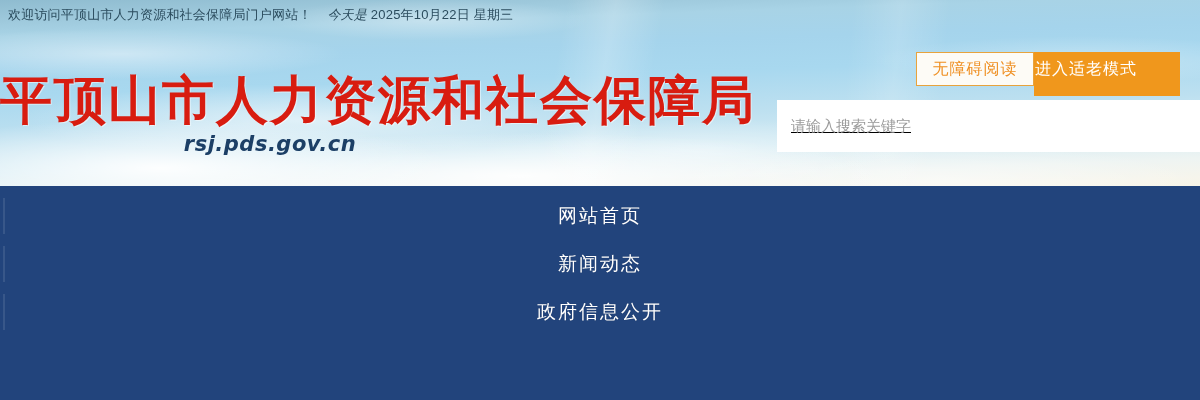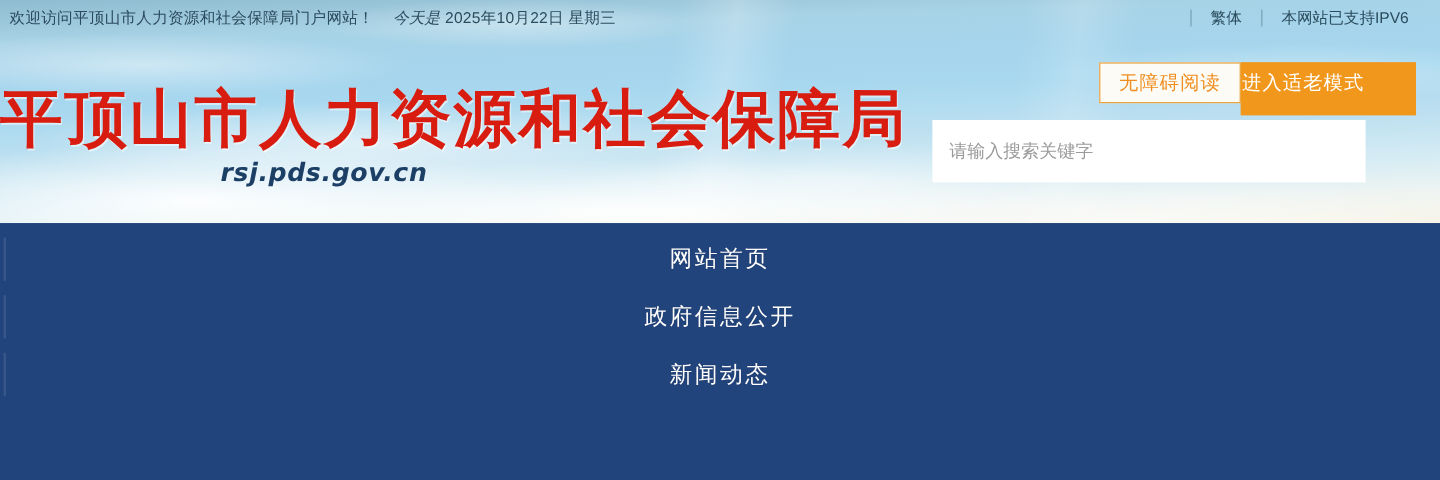--- a/index.html
+++ b/index.html
@@ -148,25 +148,26 @@
     text-align: left;
     letter-spacing: 1px;
     cursor: pointer;
     font-family: "DejaVu Sans", "Liberation Sans", sans-serif;
   }
 
   
   .searchbox {
     position: absolute;
     left: 777px; top: 100px;
-    width: 361px;
+    width: 423px;
     height: 52px;
     background: #ffffff;
     display: flex;
     align-items: center;
+    text-decoration: underline;
   }
   .search-input {
     flex: 1;
     height: 100%;
     border: none;
     outline: none;
     padding-left: 14px;
     font-size: 15px;
     color: #333;
     background: transparent;
@@ -221,26 +222,20 @@
 
   <div class="header">
     <div class="streaks"></div>
 
     <div class="topbar">
       <div class="topbar-welcome">
         <span>欢迎访问平顶山市人力资源和社会保障局门户网站！</span>
         <span class="date">今天是</span>
         <span>2025年10月22日 星期三</span>
       </div>
-      <div class="topbar-right">
-        <div class="topbar-sep"></div>
-        <a href="#">繁体</a>
-        <div class="topbar-sep"></div>
-        <a href="#">本网站已支持IPV6</a>
-      </div>
     </div>
 
     <div class="brandblock">
       <div class="site-title">平顶山市人力资源和社会保障局</div>
       <div class="site-domain">rsj.pds.gov.cn</div>
     </div>
 
     <div class="access-buttons">
       <div class="btn-accessible">无障碍阅读</div>
       <div class="btn-elderly">进入适老模式</div>
@@ -250,20 +245,20 @@
       <input class="search-input" type="text" placeholder="请输入搜索关键字" style="">
 
     </div>
   </div>
 
   <div class="navbar">
     <div class="nav-item">
       <span class="nav-label">网站首页</span>
     </div>
     <div class="nav-item">
+      <span class="nav-label">新闻动态</span>
+    </div>
+    <div class="nav-item">
       <span class="nav-label">政府信息公开</span>
     </div>
-    <div class="nav-item">
-      <span class="nav-label">新闻动态</span>
-    </div>
   </div>
 
 </div>
 
 </body></html>

